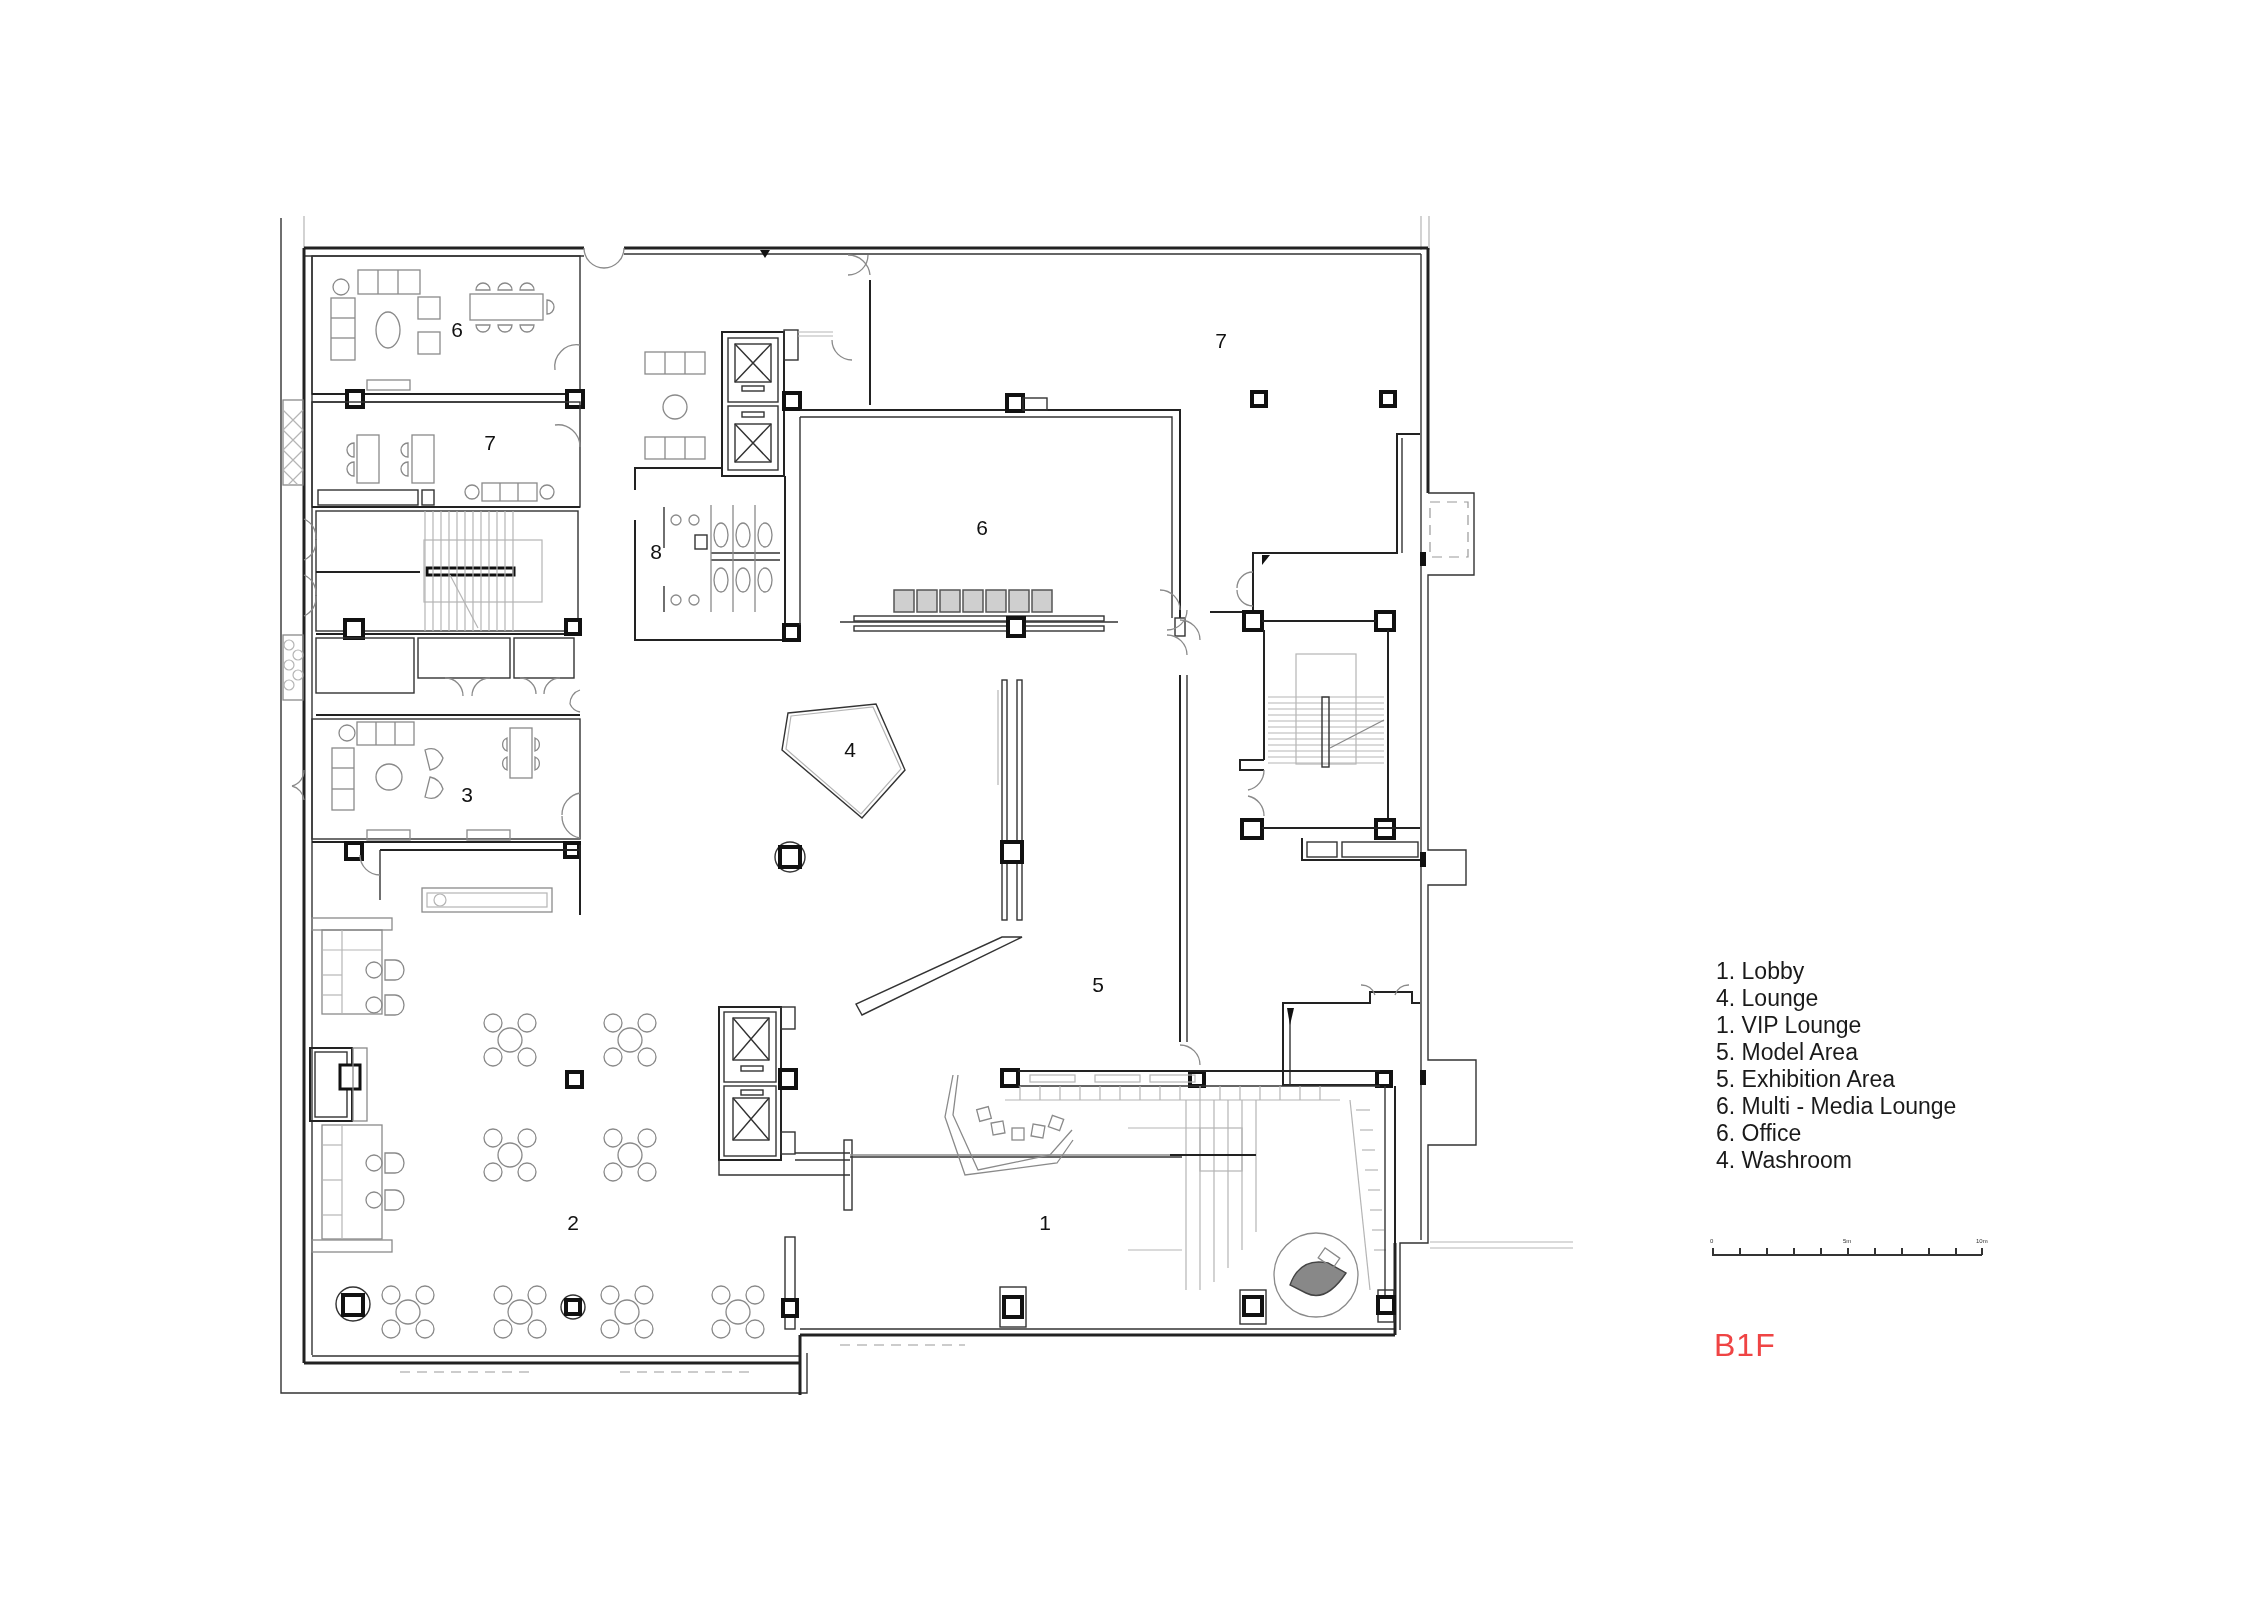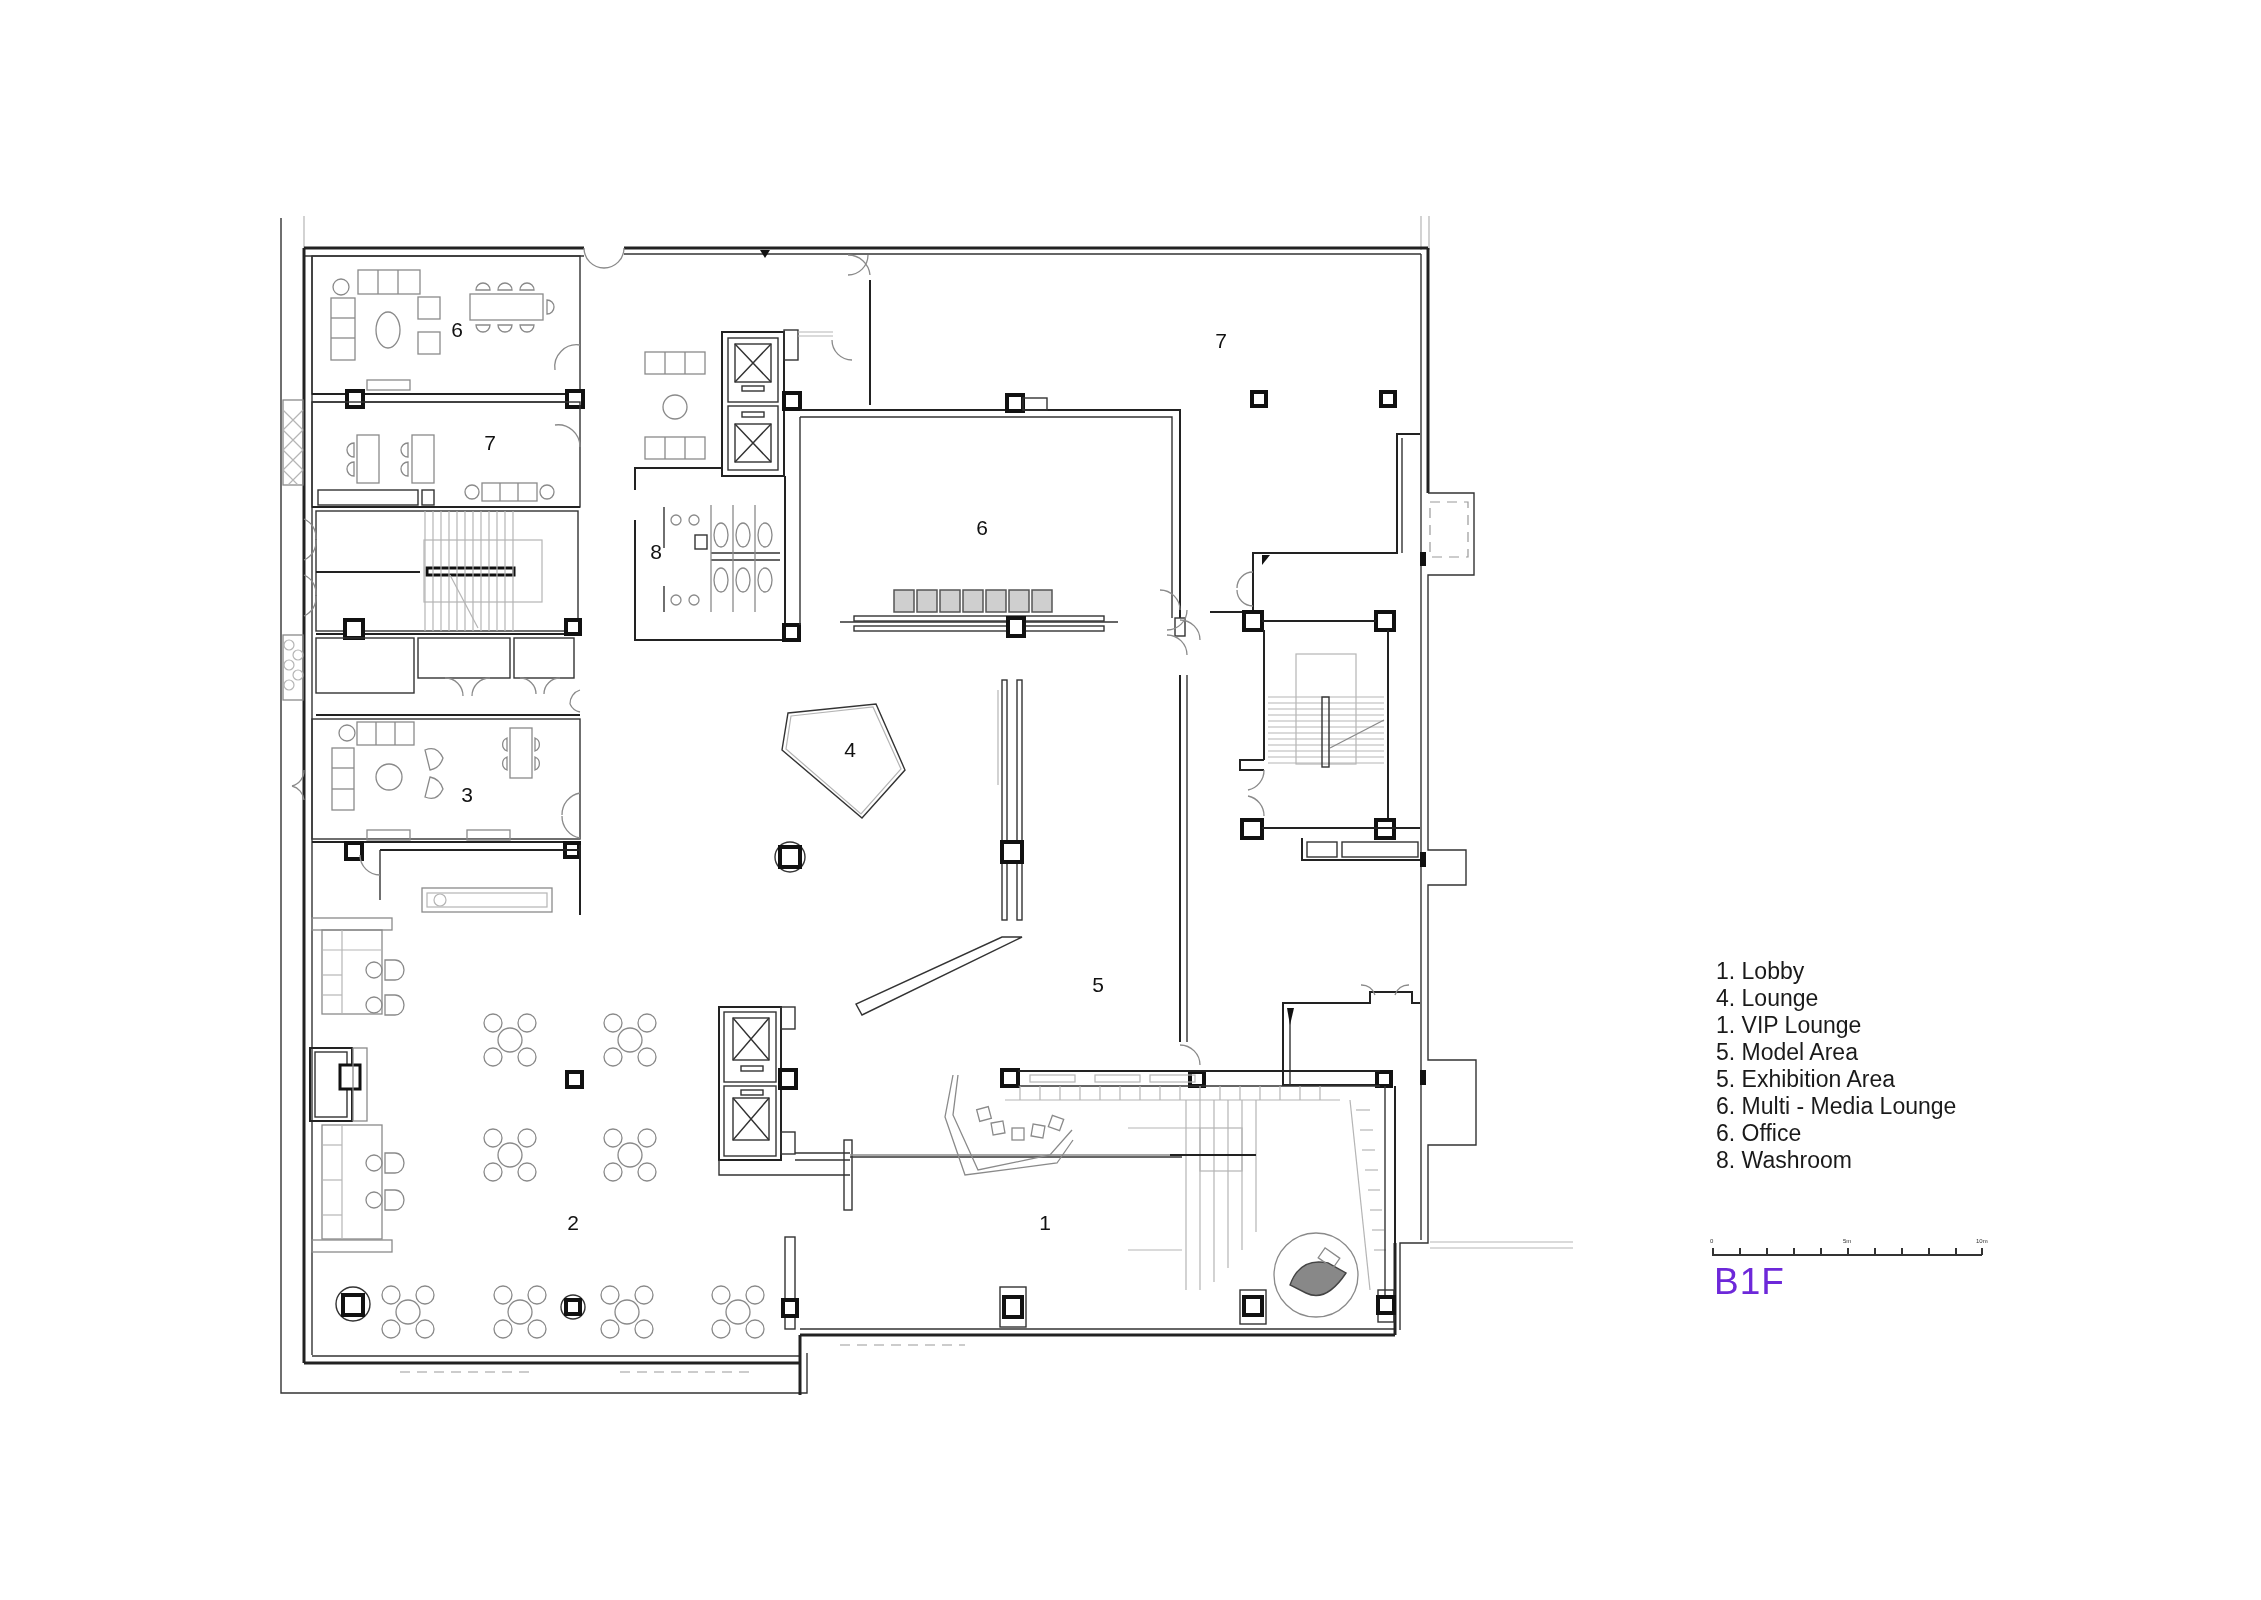--- a/index.html
+++ b/index.html
@@ -14,21 +14,21 @@
   .col{stroke:#111;fill:#fff;stroke-width:4;}
   .blk{fill:#111;}
   .gseat{stroke:#555;fill:#cfcfcf;stroke-width:1.5;}
   .roomnum{font-family:"Liberation Sans",sans-serif;font-size:21px;fill:#111;}
   #legend{position:absolute;left:1716px;top:958px;}
   #legend .item{font-size:23px;line-height:27px;color:#1a1a1a;white-space:nowrap;}
   #scalebar{position:absolute;left:1708px;top:1238px;width:290px;height:22px;}
   #scalebar .lbl{position:absolute;top:0;font-size:6px;color:#333;}
   #scalebar .bar{position:absolute;left:4px;top:16px;width:270px;height:2px;background:#333;}
   #scalebar .tick{position:absolute;top:10px;width:1.5px;height:7px;background:#333;}
-  #floor-label{position:absolute;left:1714px;top:1262px;font-size:37px;line-height:40px;color:#6d28d9;letter-spacing:1px;}
+  #floor-label{position:absolute;left:1714px;top:1325px;font-size:32px;line-height:40px;color:#ef4444;letter-spacing:1px;}
 </style>
 </head>
 <body>
 
 <svg id="plan" viewBox="0 0 2261 1600" xmlns="http://www.w3.org/2000/svg">
 
   <g>
     <polyline class="t" points="281,218 281,1393 807,1393 807,1353"></polyline>
     <line class="gl" x1="304" y1="216" x2="304" y2="256"></line>
     <line class="gl" x1="1421" y1="216" x2="1421" y2="250"></line>
@@ -535,21 +535,21 @@
 </svg>
 
 <div id="legend">
   <div class="item">1. Lobby</div>
   <div class="item">4. Lounge</div>
   <div class="item">1. VIP Lounge</div>
   <div class="item">5. Model Area</div>
   <div class="item">5. Exhibition Area</div>
   <div class="item">6. Multi - Media Lounge</div>
   <div class="item">6. Office</div>
-  <div class="item">8. Washroom</div>
+  <div class="item">4. Washroom</div>
 </div>
 
 <div id="scalebar">
   <span class="lbl" style="left:2px;">0</span>
   <span class="lbl" style="left:135px;">5m</span>
   <span class="lbl" style="left:268px;">10m</span>
   <div class="bar"></div>
   <div class="tick" style="left:4px"></div>
     <div class="tick" style="left:31px"></div>
   <div class="tick" style="left:58px"></div>

